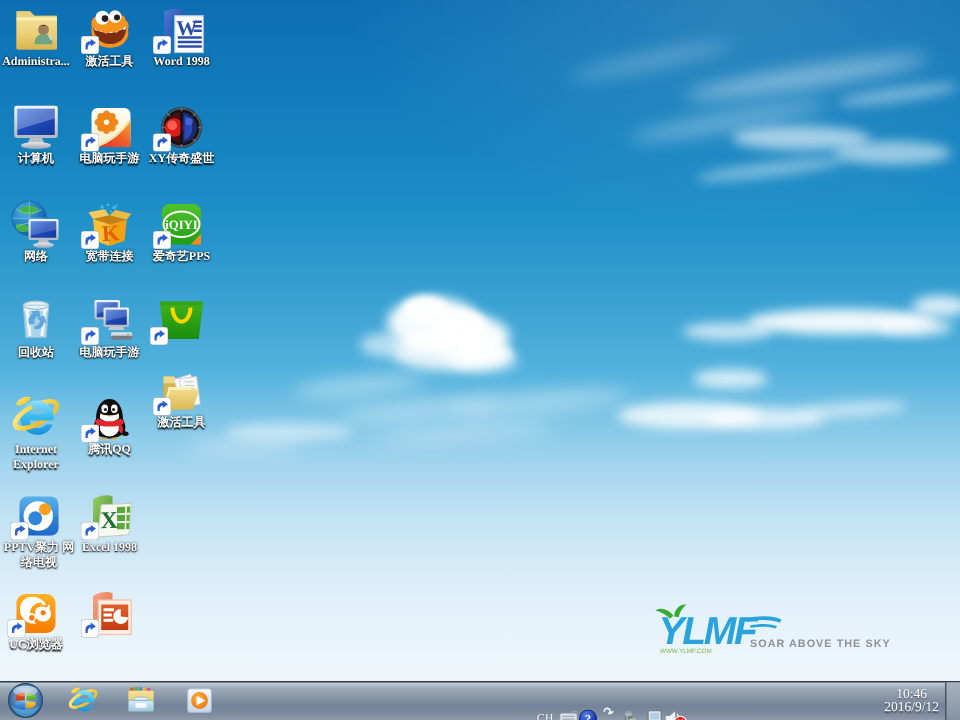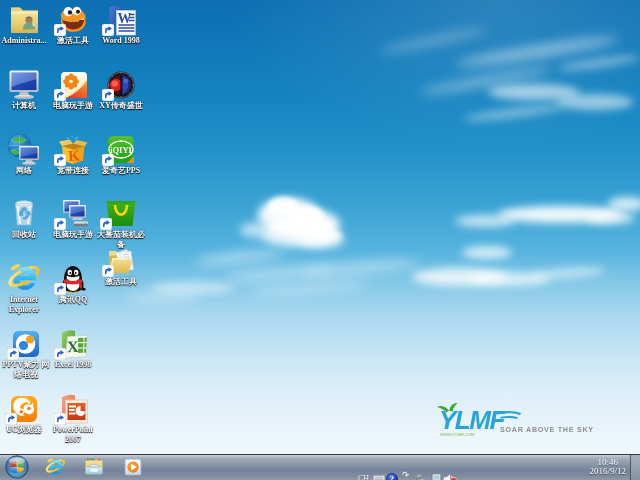--- a/index.html
+++ b/index.html
@@ -326,21 +326,20 @@
             <linearGradient id="bagg" x1="0" y1="0" x2="0" y2="1">
               <stop offset="0" stop-color="#3fb51c"></stop>
               <stop offset="1" stop-color="#1b8c0c"></stop>
             </linearGradient>
           </defs>
     </svg>
     <svg class="arrow" viewBox="0 0 12 12">
           <rect x="0" y="0" width="12" height="12" rx="2" fill="#fff" stroke="#9aa7b5" stroke-width=".5"></rect>
           <path d="M3 9 L3 6.5 C3 4.5 4.5 3.5 6.5 3.5 L6.5 2 L10 4.5 L6.5 7 L6.5 5.5 C5 5.5 4.5 6.5 4.5 9 Z" fill="#2a5fd0"></path>
         </svg></div>
-    <div class="cap">大番茄装机必<br>备</div>
   </div>
 
   <div class="cell" style="left:-14px;top:262px">
     <div class="ic"><svg width="34" height="34" viewBox="0 0 34 34">
       <defs>
         <linearGradient id="ieg" x1="0" y1="0" x2="0" y2="1">
               <stop offset="0" stop-color="#8ee0fa"></stop>
               <stop offset=".45" stop-color="#3bbdf2"></stop>
               <stop offset="1" stop-color="#1a8fdc"></stop>
             </linearGradient>
@@ -497,21 +496,20 @@
         <linearGradient id="ppsl" x1="0" y1="0" x2="0" y2="1">
               <stop offset="0" stop-color="#e0602a"></stop>
               <stop offset="1" stop-color="#c43a10"></stop>
             </linearGradient>
       </defs>
     </svg>
     <svg class="arrow" viewBox="0 0 12 12">
           <rect x="0" y="0" width="12" height="12" rx="2" fill="#fff" stroke="#9aa7b5" stroke-width=".5"></rect>
           <path d="M3 9 L3 6.5 C3 4.5 4.5 3.5 6.5 3.5 L6.5 2 L10 4.5 L6.5 7 L6.5 5.5 C5 5.5 4.5 6.5 4.5 9 Z" fill="#2a5fd0"></path>
         </svg></div>
-    <div class="cap">PowerPoint<br>2007</div>
   </div>
   </div>
 
   <div id="logo" style="position:absolute;left:434px;top:401px;width:176px;height:38px">
     <svg width="176" height="38" viewBox="0 0 176 38">
       <g>
         <path d="M15 9.5 C11 4.5 5.5 4 3 6 C6.5 7 10 8.5 12.5 11.5 Z" fill="#3aaa35"></path>
         <path d="M15.5 10 C15.5 4.5 20 1.5 23.5 2 C21 4.5 19 7 18.5 10.5 Z" fill="#3aaa35"></path>
         <text x="5" y="28" font-size="26" font-weight="bold" font-style="italic" fill="#2aa3dc" letter-spacing="-1.5" font-family="Liberation Sans,sans-serif">YLMF</text>
         <path d="M63 11.5 C72 9.2 81 9.4 87 12 L86 14.2 C80 11.8 72 11.9 63.5 13.6 Z" fill="#2aa3dc"></path>

